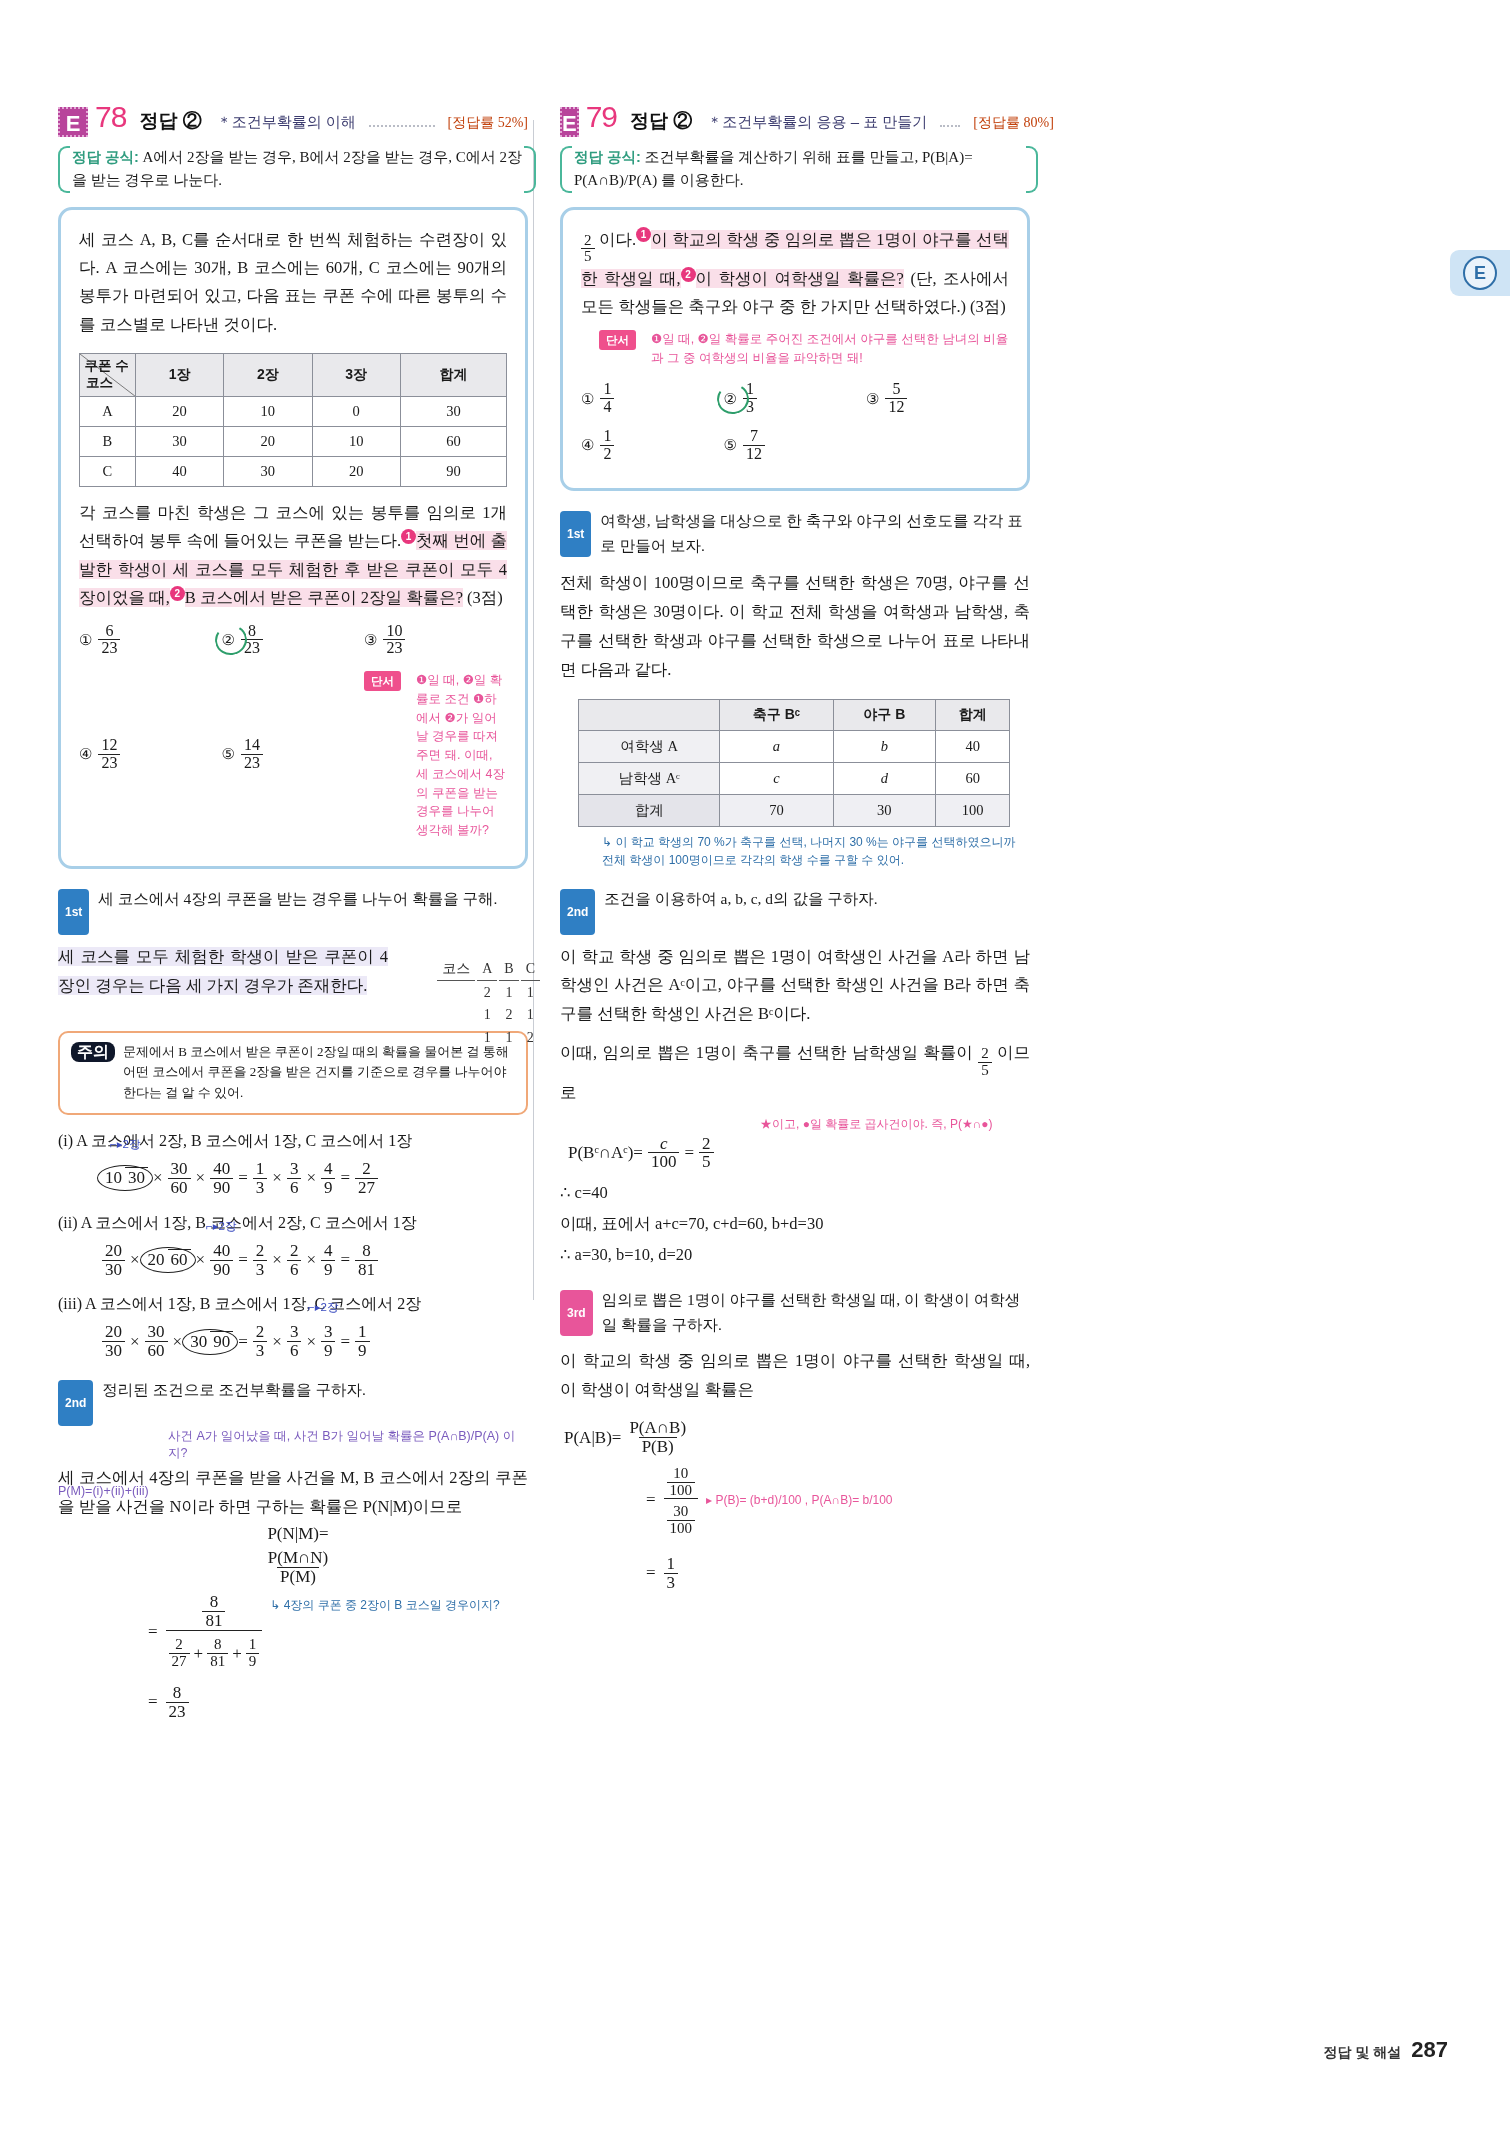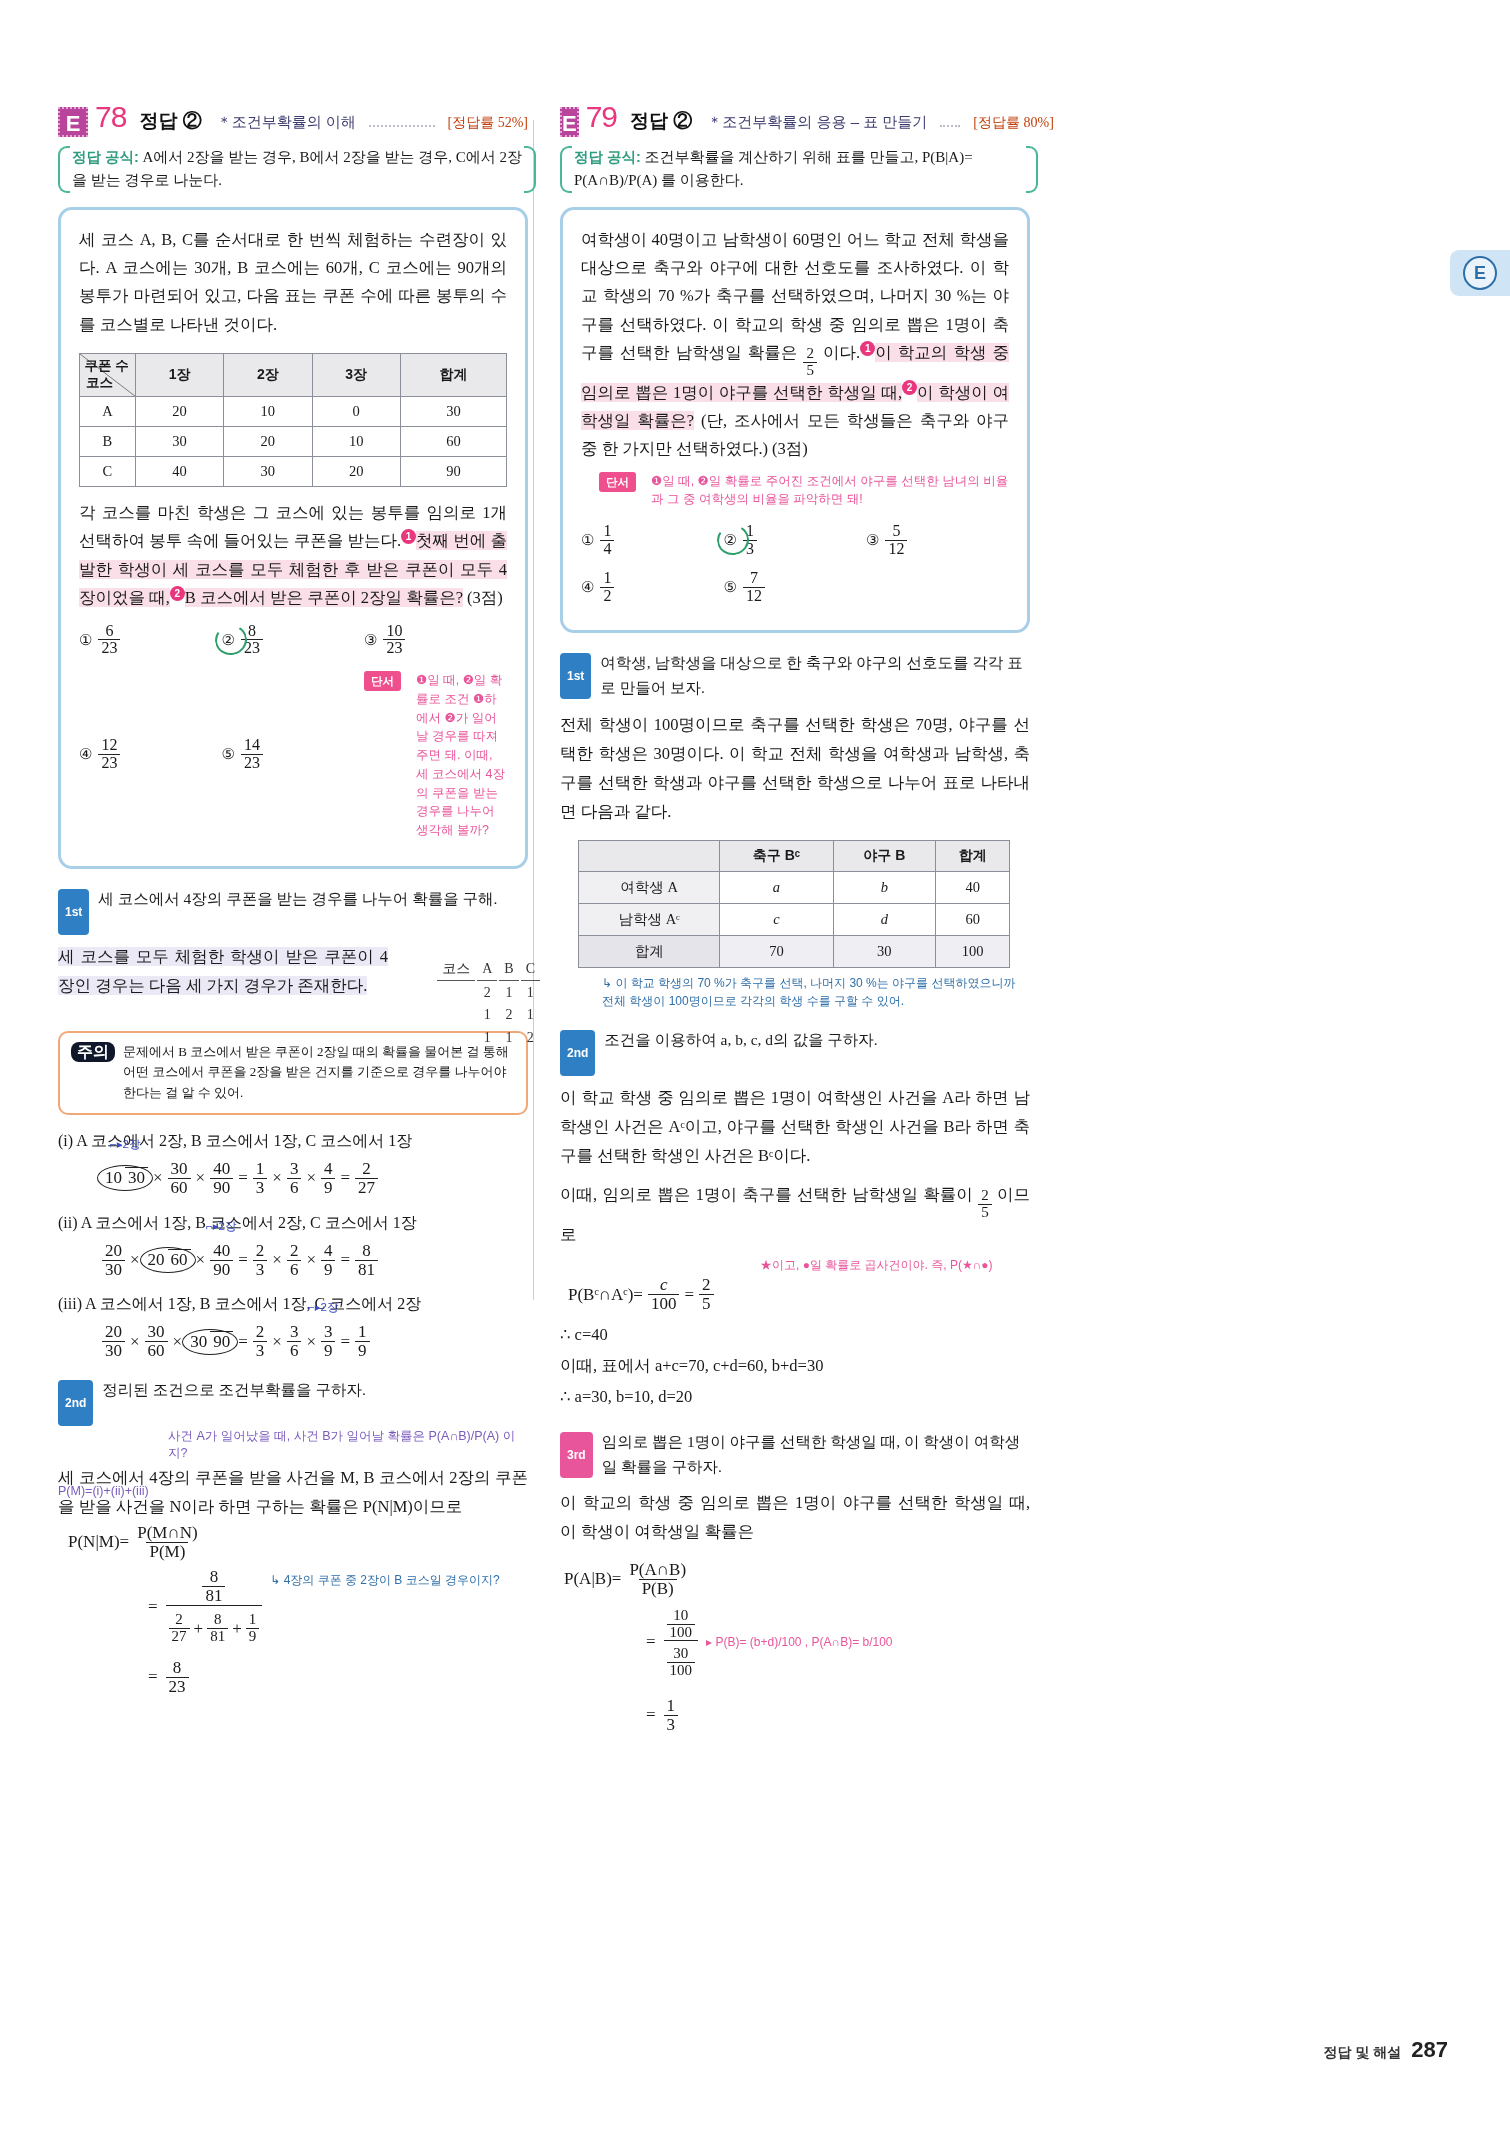--- a/index.html
+++ b/index.html
@@ -435,21 +435,21 @@
     <div class="step">
       <span class="step-badge b2">2nd</span>
       <span class="step-text">정리된 조건으로 조건부확률을 구하자.</span>
     </div>
 
     <div class="purple-note" style="margin-left:110px;margin-top:4px;">사건 A가 일어났을 때, 사건 B가 일어날 확률은 P(A∩B)/P(A) 이지?</div>
 
     <div class="para" style="margin-top:2px;">세 코스에서 4장의 쿠폰을 받을 사건을 M, B 코스에서 2장의 쿠폰을 받을 사건을 N이라 하면 구하는 확률은 P(N|M)이므로</div>
     <div class="purple-note" style="margin-top:-38px;">P(M)=(i)+(ii)+(iii)</div>
 
-    <div class="mline" style="margin-top:26px;margin-left:10px;">
+    <div class="mline" style="margin-top:26px;margin-left:10px;flex-direction:column;">
       <span>P(N|M)=</span>
       <span class="frac big">
           <span class="num">P(M∩N)</span>
           <span class="den">P(M)</span>
         </span>
     </div>
 
     <div style="display:flex;align-items:center;gap:8px;margin-left:90px;margin-top:6px;">
       <span style="font-size:17px;">=</span>
       <span class="frac big">
@@ -499,21 +499,20 @@
       <span class="rate">[정답률 80%]</span>
     </div>
 
     <div class="formula-wrap">
       <span class="ftag">정답 공식:</span>
       <span class="ftxt">조건부확률을 계산하기 위해 표를 만들고, P(B|A)= P(A∩B)/P(A) 를 이용한다.</span>
     </div>
 
     <div class="qcard">
       <div class="qtext">
-        <span>여학생이 40명이고 남학생이 60명인 어느 학교 전체 학생을 대상으로 축구와 야구에 대한 선호도를 조사하였다. 이 학교 학생의 70 %가 축구를 선택하였으며, 나머지 30 %는 야구를 선택하였다. 이 학교의 학생 중 임의로 뽑은 1명이 축구를 선택한 남학생일 확률은</span>
         <span class="frac" style="font-size:15px;">
           <span class="num">2</span>
           <span class="den">5</span>
         </span>
         <span>이다.</span><span class="marker">1</span><span class="hl">이 학교의 학생 중 임의로 뽑은 1명이 야구를 선택한 학생일 때,</span><span class="marker">2</span><span class="hl">이 학생이 여학생일 확률은?</span>
         <span>(단, 조사에서 모든 학생들은 축구와 야구 중 한 가지만 선택하였다.) (3점)</span>
       </div>
 
       <div class="hint" style="margin-top:8px;margin-left:18px;">
         <span class="hint-tag">단서</span>

